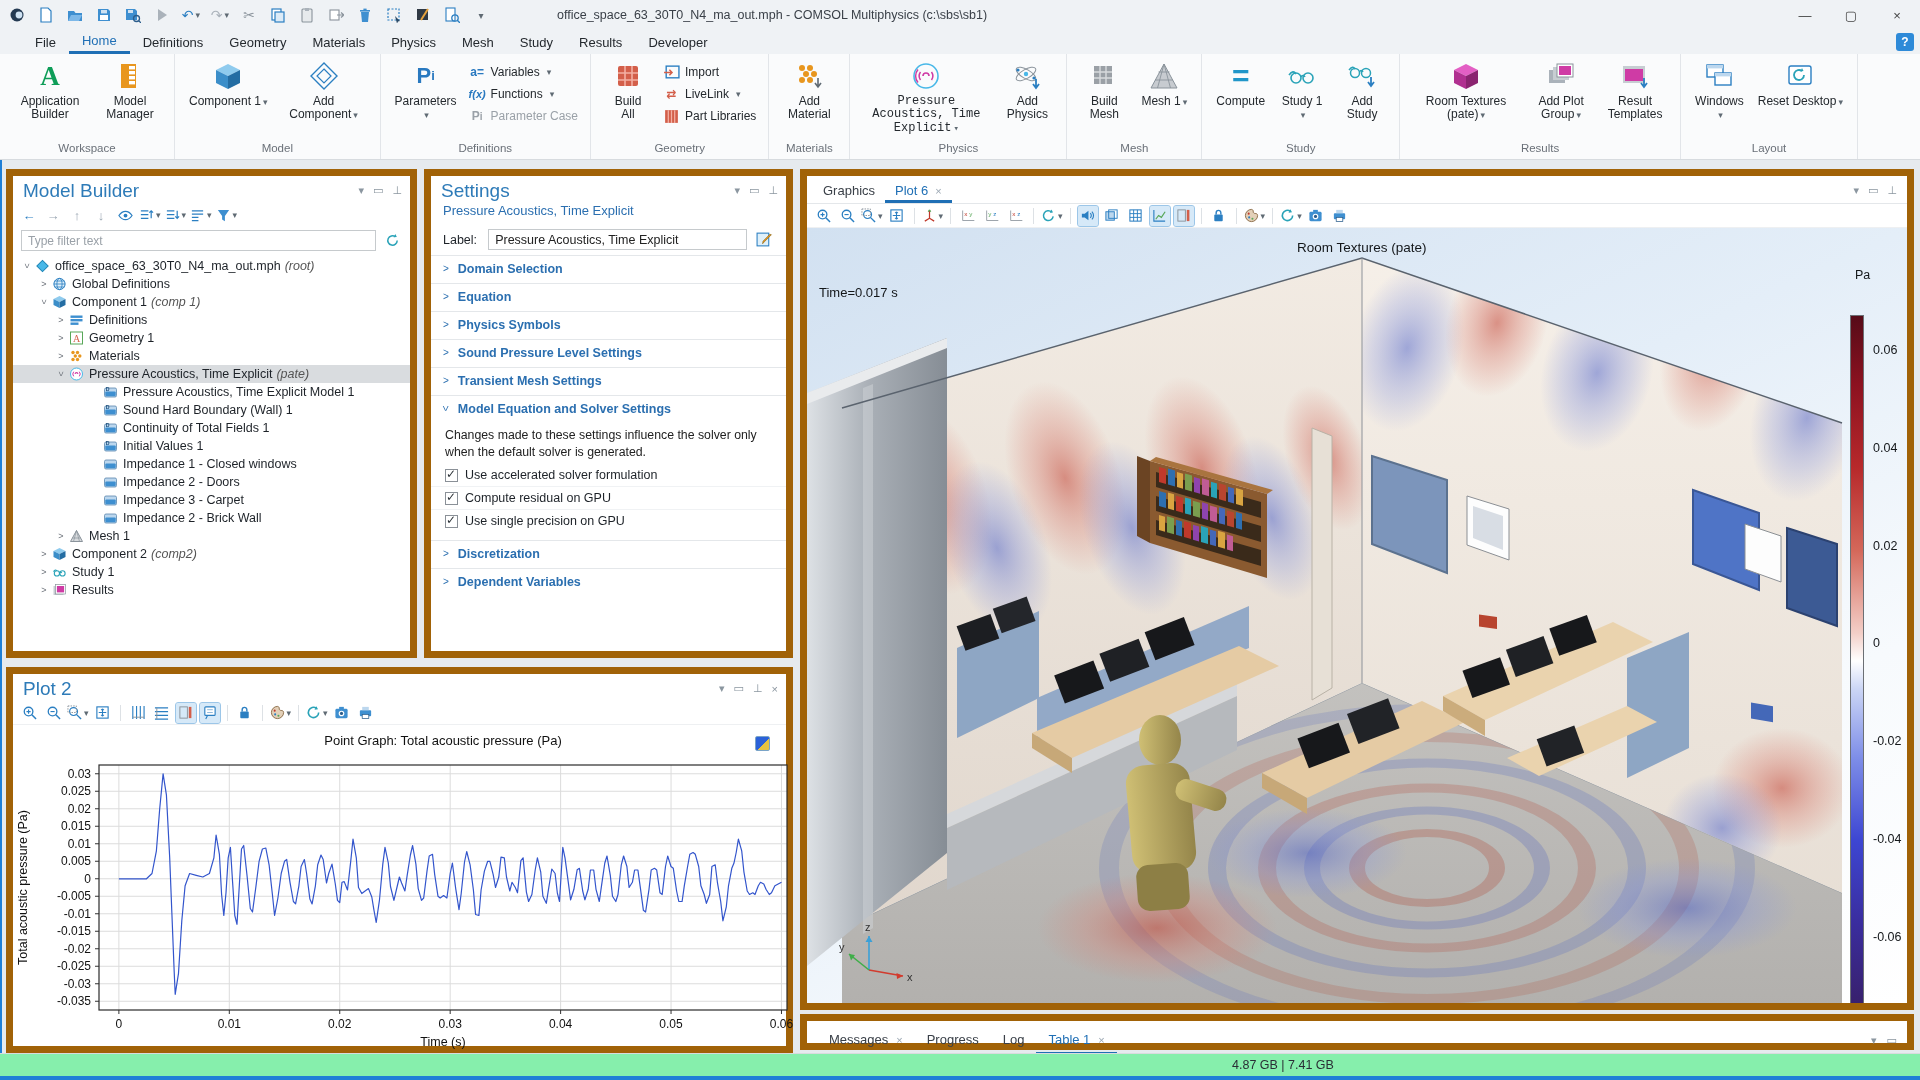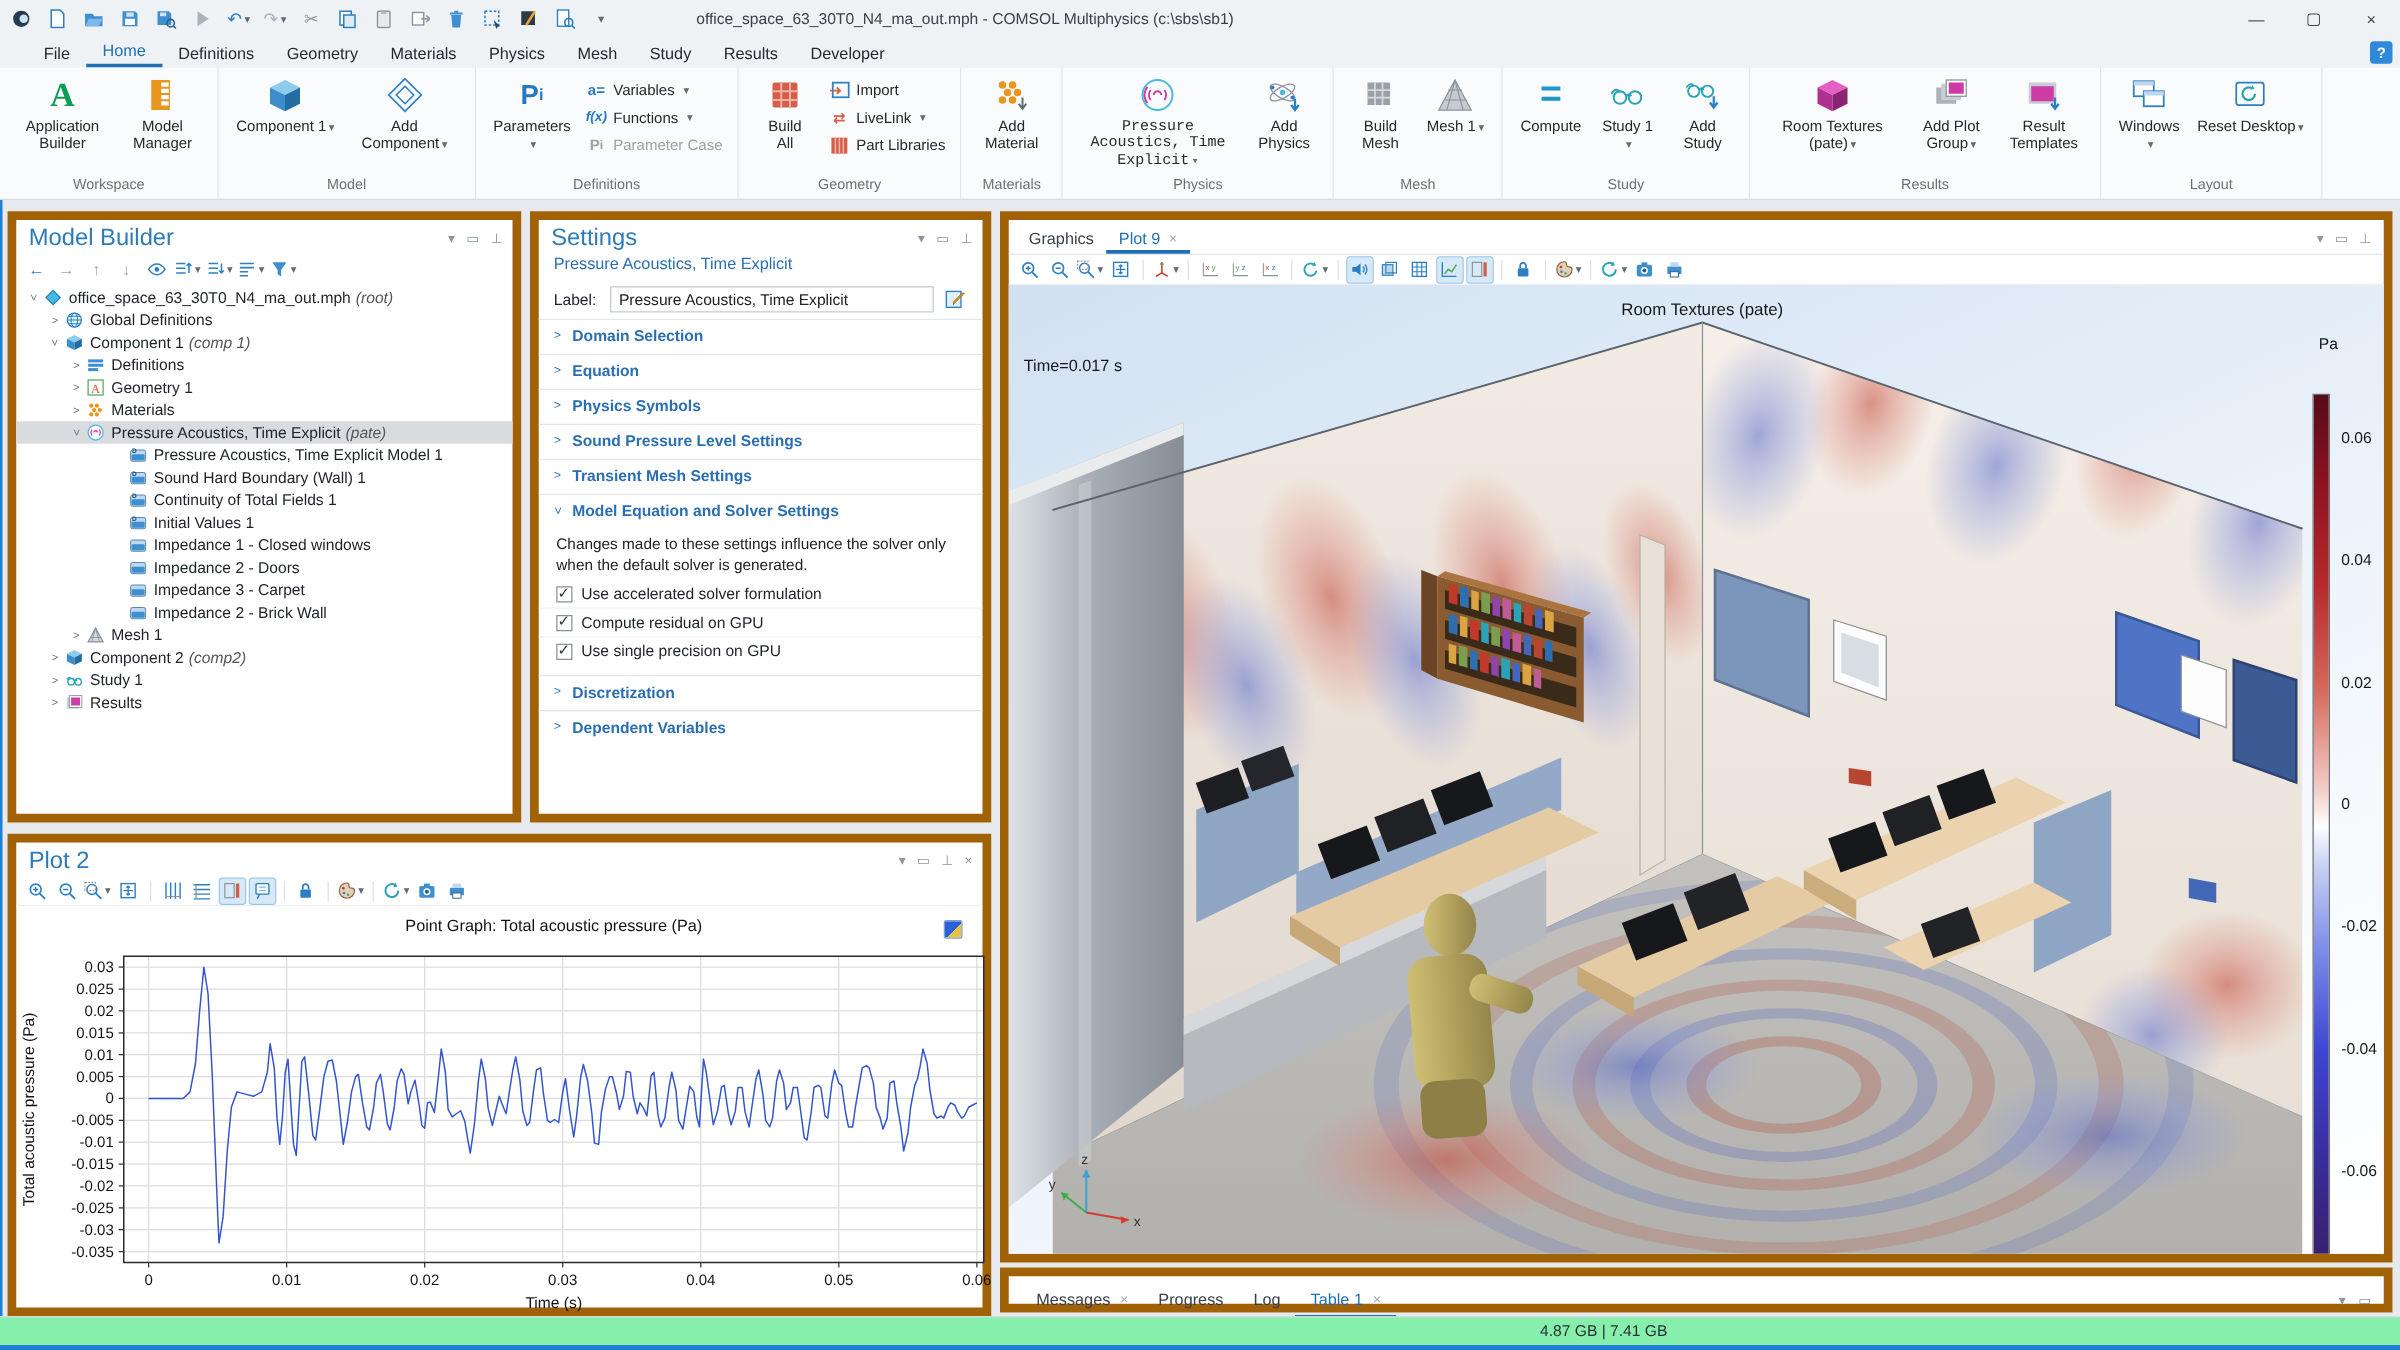--- a/index.html
+++ b/index.html
@@ -527,20 +527,29 @@
         </svg>
         <span class="car">▾</span>
       </span>
     <span class="tbtn">
         <svg viewBox="0 0 16 16">
           <path d="M2 2h12L9.5 8.5V14l-3-1.8V8.5z" fill="#3e8fd0"></path>
         </svg>
         <span class="car">▾</span>
       </span>
   </div>
+  <div class="filterrow">
+    <input placeholder="Type filter text" style="">
+    <span class="tbtn">
+        <svg viewBox="0 0 16 16">
+          <path d="M13 8a5 5 0 1 1-2-4" fill="none" stroke="#2aa3b8" stroke-width="1.6"></path>
+          <path d="M11 1l1.6 3.2-3.4.4z" fill="#2aa3b8"></path>
+        </svg>
+      </span>
+  </div>
   <div class="tree">
     <div class="trow d0">
         <span class="texp open">&gt;</span>
         <svg class="ti" viewBox="0 0 14 14">
           <rect x="3" y="3" width="8" height="8" transform="rotate(45 7 7)" fill="#49b8e8" stroke="#1f85b5"></rect>
         </svg>
         <span>office_space_63_30T0_N4_ma_out.mph</span>
         <span class="tsuf">(root)</span>
       </div>
     <div class="trow d1">
@@ -956,21 +965,21 @@
     </svg>
   <div class="legend-ic"></div>
 </div>
 
 <div class="panel" id="gfx">
   <div class="gtabs">
     <span class="gtab">
         <span>Graphics</span>
       </span>
     <span class="gtab active">
-        <span>Plot 9</span>
+        <span>Plot 6</span>
         <span class="tclose">×</span>
       </span>
     <span class="pctrl" style="padding:0 10px 6px 0;">
         <span>▾</span>
         <span>▭</span>
         <span>⊥</span>
       </span>
   </div>
   <div class="ptool">
     <span class="tbtn">

